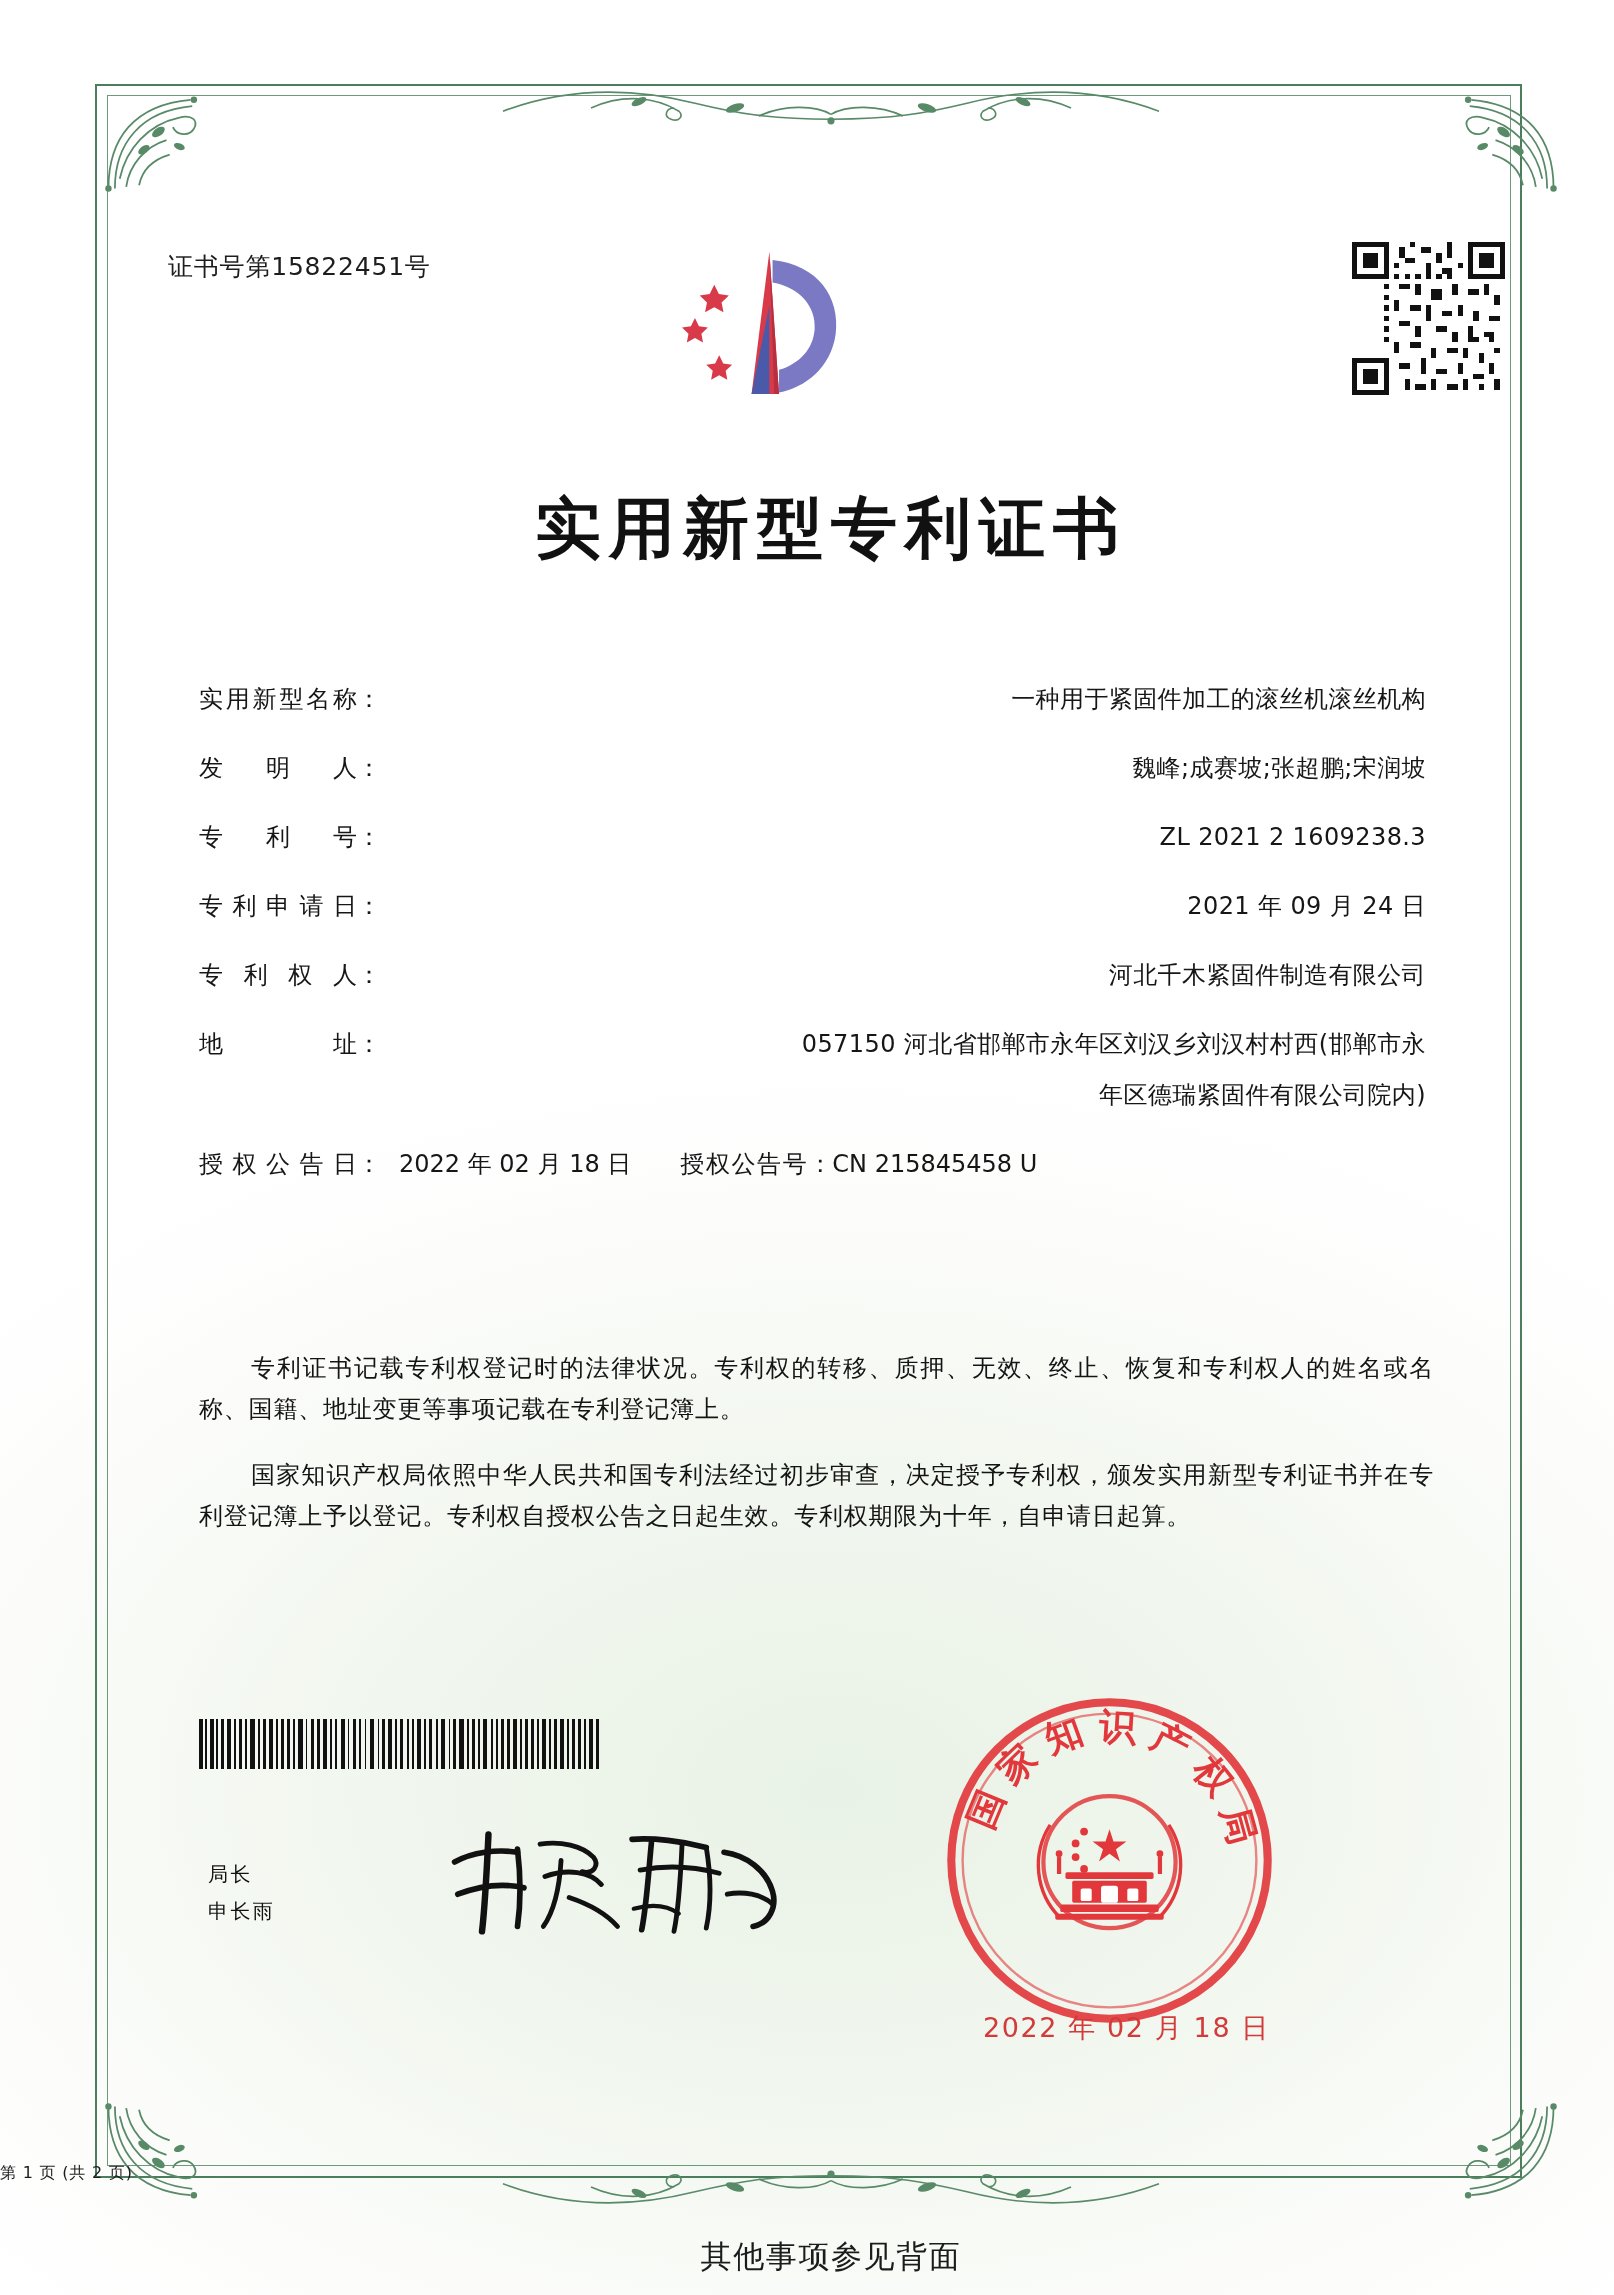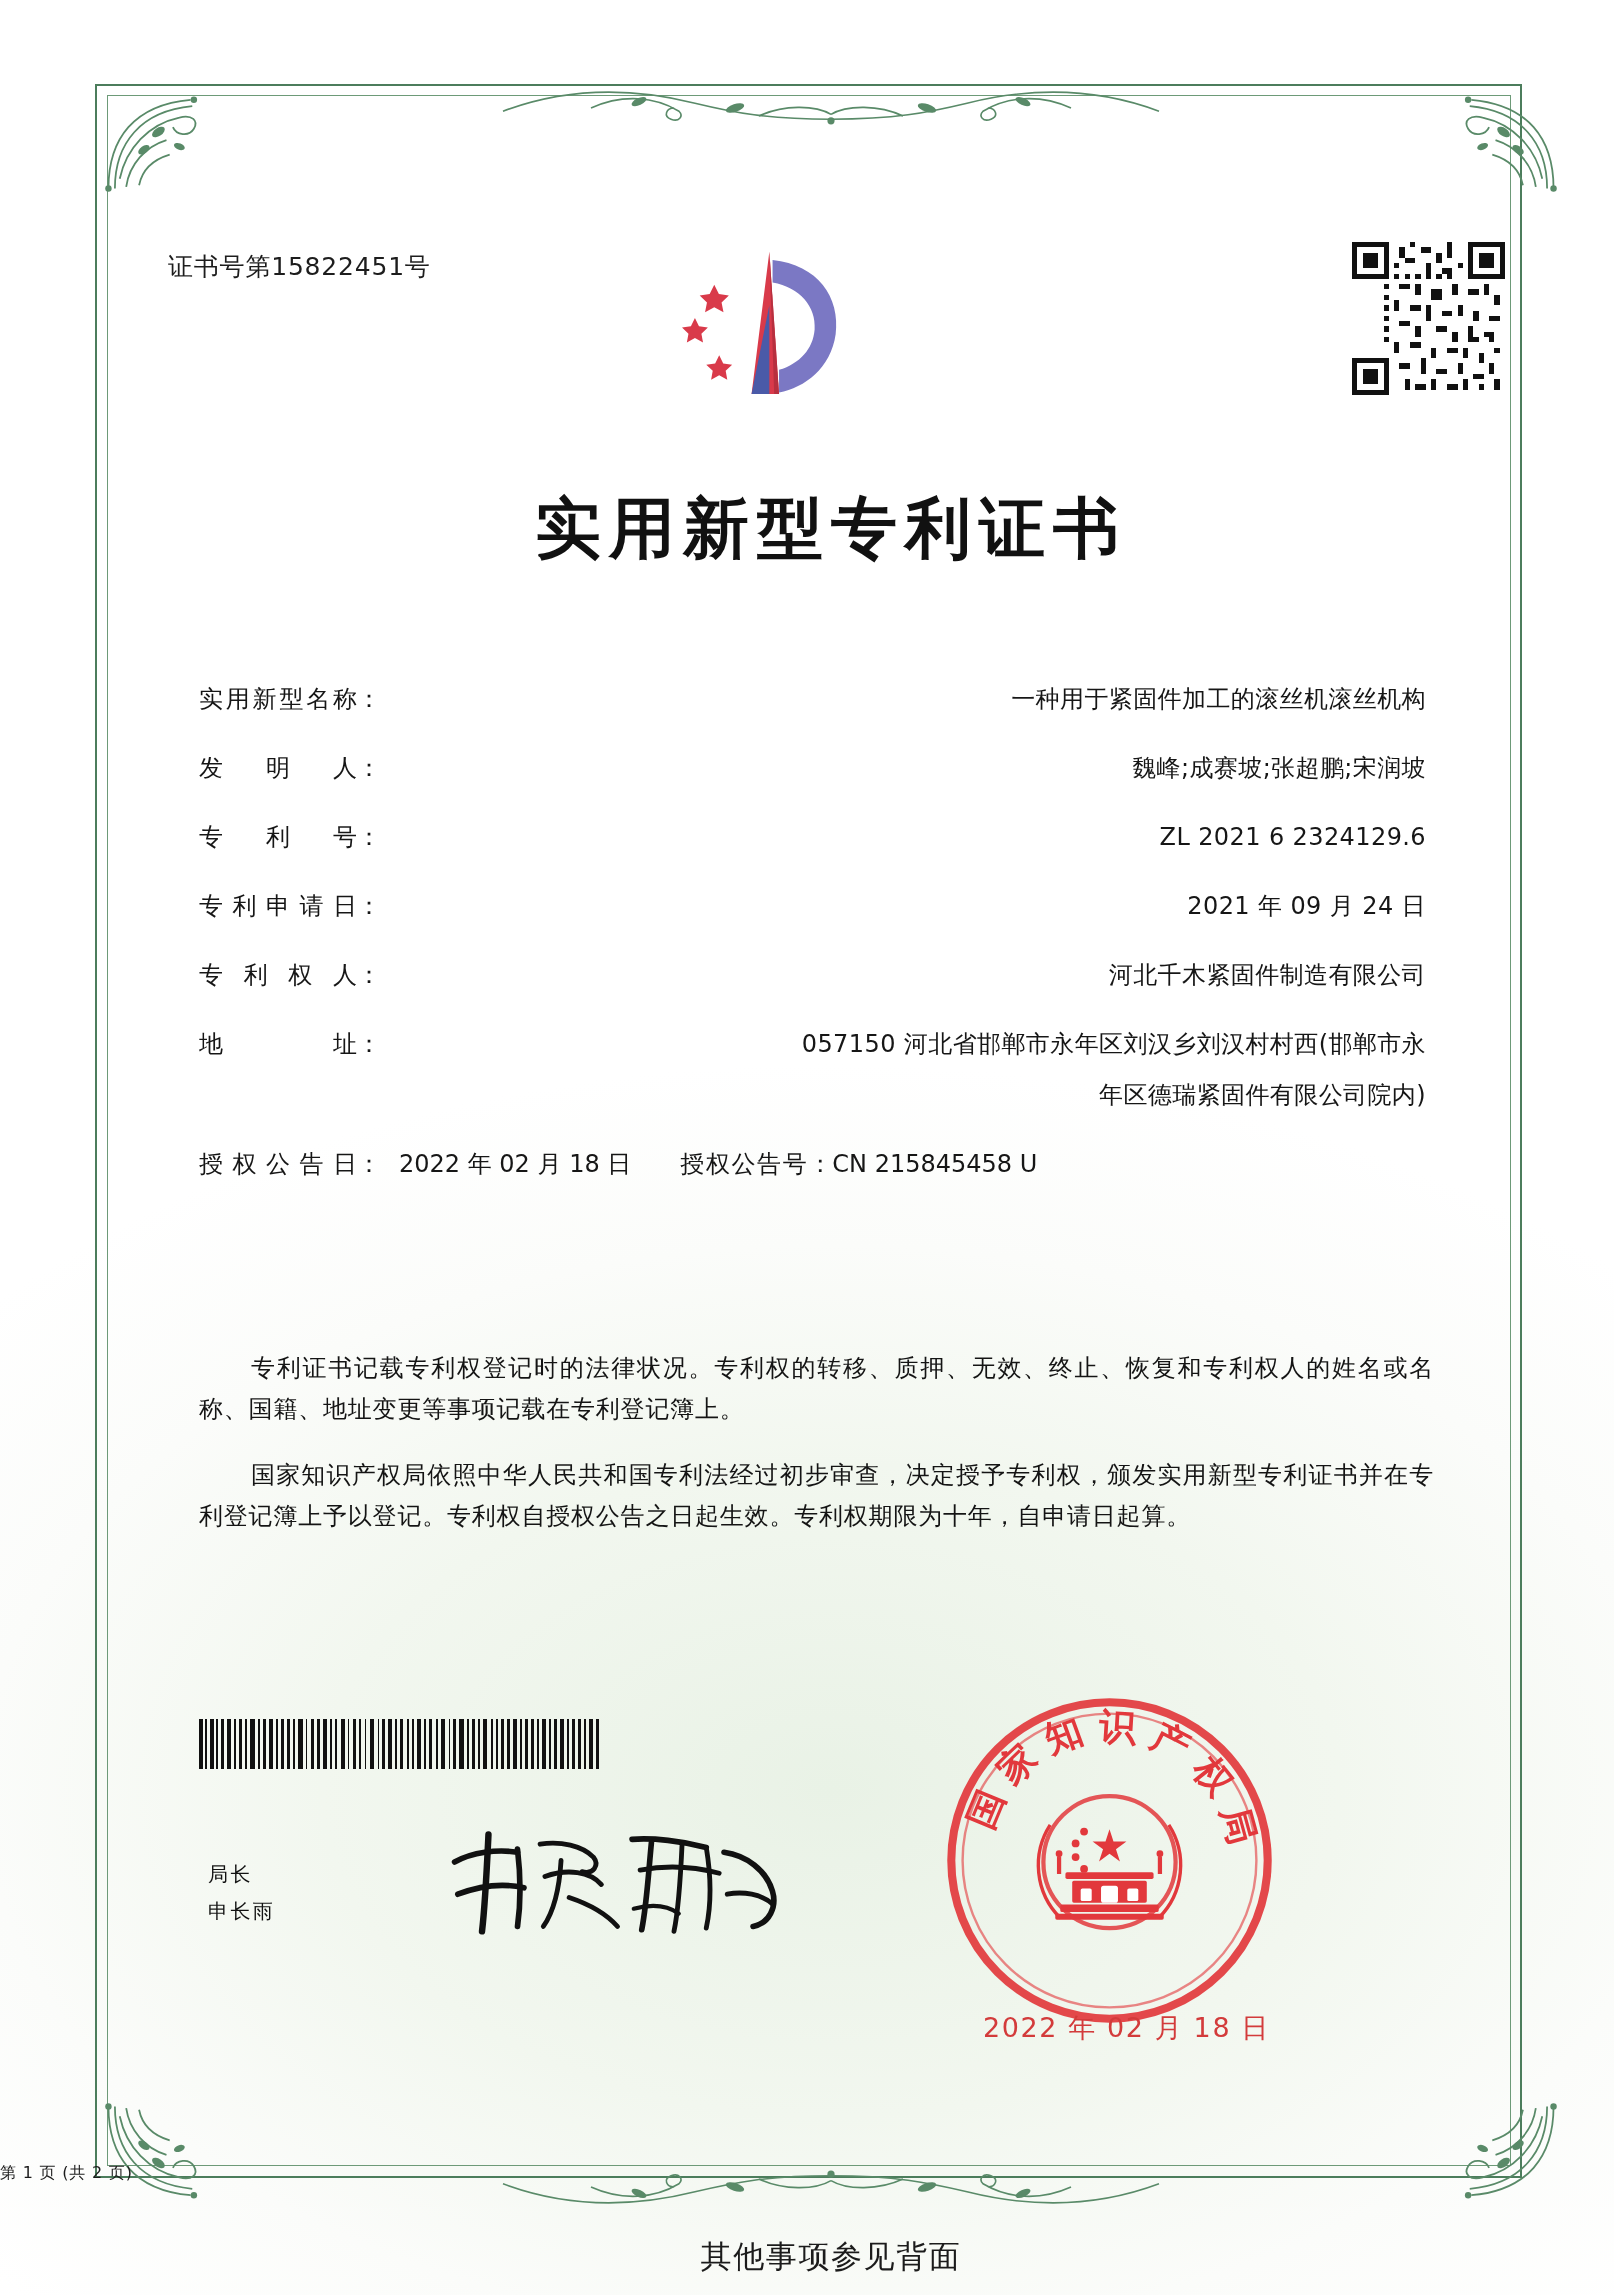--- a/index.html
+++ b/index.html
@@ -505,21 +505,21 @@
       <div class="f-value">魏峰;成赛坡;张超鹏;宋润坡</div>
     </div>
 
     <div class="field-row">
       <div class="f-label spread">
         <span>专</span>
         <span>利</span>
         <span>号</span>
       </div>
       <div class="f-colon">：</div>
-      <div class="f-value">ZL 2021 6 2324129.6</div>
+      <div class="f-value">ZL 2021 2 1609238.3</div>
     </div>
 
     <div class="field-row">
       <div class="f-label spread">
         <span>专</span>
         <span>利</span>
         <span>申</span>
         <span>请</span>
         <span>日</span>
       </div>

